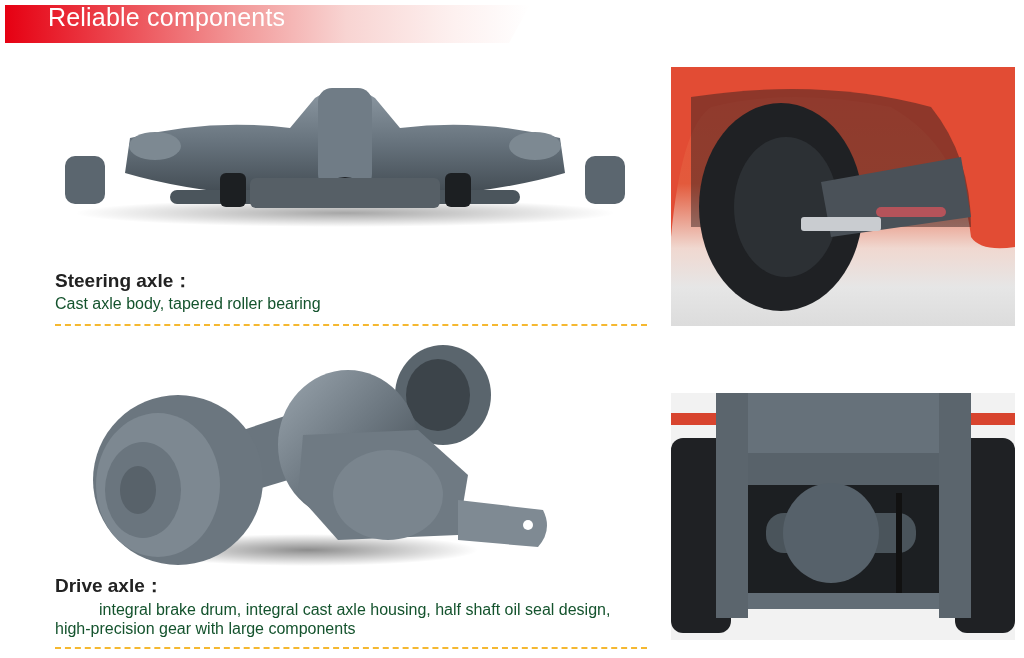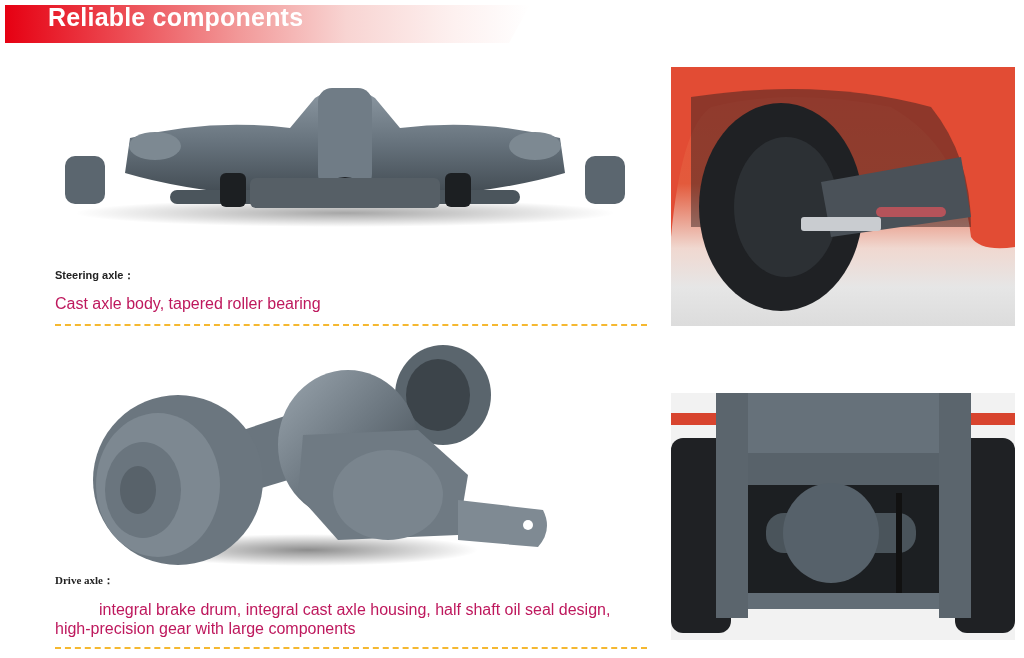--- a/index.html
+++ b/index.html
@@ -6,38 +6,38 @@
     html, body { width: 1024px; height: 658px; background: #ffffff; overflow: hidden; }
     body { position: relative; font-family: "Liberation Sans", "DejaVu Sans", sans-serif; color: #333; }
 
     .banner {
       position: absolute; left: 5px; top: 5px; width: 525px; height: 38px;
       background: linear-gradient(90deg, #e60012 0%, #ec4a52 22%, #f29a9a 45%, #f8d4d2 65%, #fdf0ef 85%, rgba(255,255,255,0) 100%);
       clip-path: polygon(0 0, 100% 0, 96% 100%, 0 100%);
     }
     .banner-title {
       position: absolute; left: 48px; top: 3px;
-      font-size: 25px; font-weight: bold; color: #ffffff; letter-spacing: 0.2px;
+      font-size: 25px; font-weight: normal; color: #ffffff; letter-spacing: 0.2px;
     }
 
     .img-box { position: absolute; overflow: hidden; }
 
     
     #steer-img { left: 60px; top: 78px; width: 570px; height: 160px; }
     
     #drive-img { left: 88px; top: 335px; width: 470px; height: 235px; }
 
     .photo { position: absolute; overflow: hidden; }
     #photo-top { left: 671px; top: 67px; width: 344px; height: 259px;
       background: linear-gradient(180deg, #e8503a 0%, #e35a3c 45%, #f0d8d0 70%, #e6e6e6 85%, #dcdcdc 100%); }
     #photo-bottom { left: 671px; top: 393px; width: 344px; height: 247px;
       background: linear-gradient(180deg, #8a949c 0%, #5d6870 40%, #4a545b 70%, #e8e8e8 88%, #f0f0f0 100%); }
 
-    .section-head { position: absolute; left: 55px; font-size: 11px; font-weight: bold; color: #222; }
-    .section-desc { position: absolute; left: 55px; font-size: 16px; color: #be185d; line-height: 19px; }
+    .section-head { position: absolute; left: 55px; font-size: 19px; font-weight: bold; color: #222; }
+    .section-desc { position: absolute; left: 55px; font-size: 16px; color: #14532d; line-height: 19px; }
     .dotted { position: absolute; left: 55px; width: 592px; height: 0; border-top: 2px dashed #f5b830; }
   </style>
 </head>
 <body>
 
 <div class="banner"></div>
 <div class="banner-title">Reliable components</div>
 
 <div class="img-box" id="steer-img">
   <svg width="570" height="160" viewBox="0 0 570 160">
@@ -105,21 +105,21 @@
     <path d="M370 165 L455 175 Q465 195 450 212 L370 205 Z" fill="#7f8a93"></path>
     <circle cx="440" cy="190" r="5" fill="#ffffff"></circle>
 
     <ellipse cx="90" cy="145" rx="85" ry="85" fill="#6b767f"></ellipse>
     <ellipse cx="70" cy="150" rx="62" ry="72" fill="#7d8891"></ellipse>
     <ellipse cx="55" cy="155" rx="38" ry="48" fill="#6a757e"></ellipse>
     <ellipse cx="50" cy="155" rx="18" ry="24" fill="#58626a"></ellipse>
   </svg>
 </div>
 
-<div class="section-head" style="top:573px;font-family:Liberation Serif, serif;">Drive axle：</div>
+<div class="section-head" style="top:573px;">Drive axle：</div>
 <div class="section-desc" style="top:600px;margin-left:44px;">integral brake drum, integral cast axle housing, half shaft oil seal design,</div>
 <div class="section-desc" style="top:619px;">high-precision gear with large components</div>
 <div class="dotted" style="top:647px;"></div>
 
 <div class="photo" id="photo-top">
   <svg width="344" height="259" viewBox="0 0 344 259">
     <path d="M0 0 L344 0 L344 180 Q310 185 300 170 Q290 80 220 40 Q120 20 40 40 Q10 60 0 170 Z" fill="#e24c34"></path>
     <path d="M20 30 Q150 10 260 40 Q300 90 300 160 L20 160 Z" fill="#3a2220" opacity="0.5"></path>
     <ellipse cx="110" cy="140" rx="82" ry="104" fill="#1f2124"></ellipse>
     <ellipse cx="115" cy="140" rx="52" ry="70" fill="#2c3034"></ellipse>

